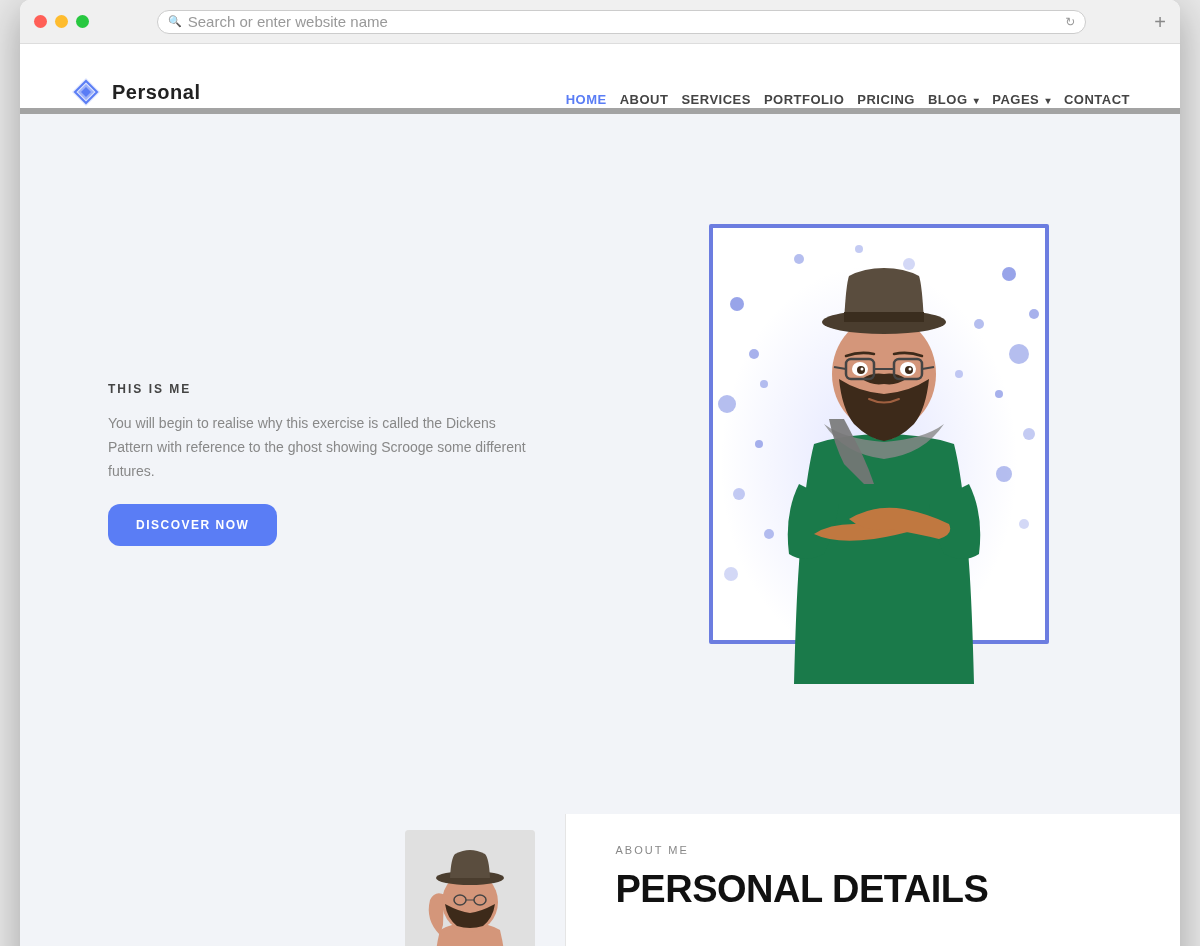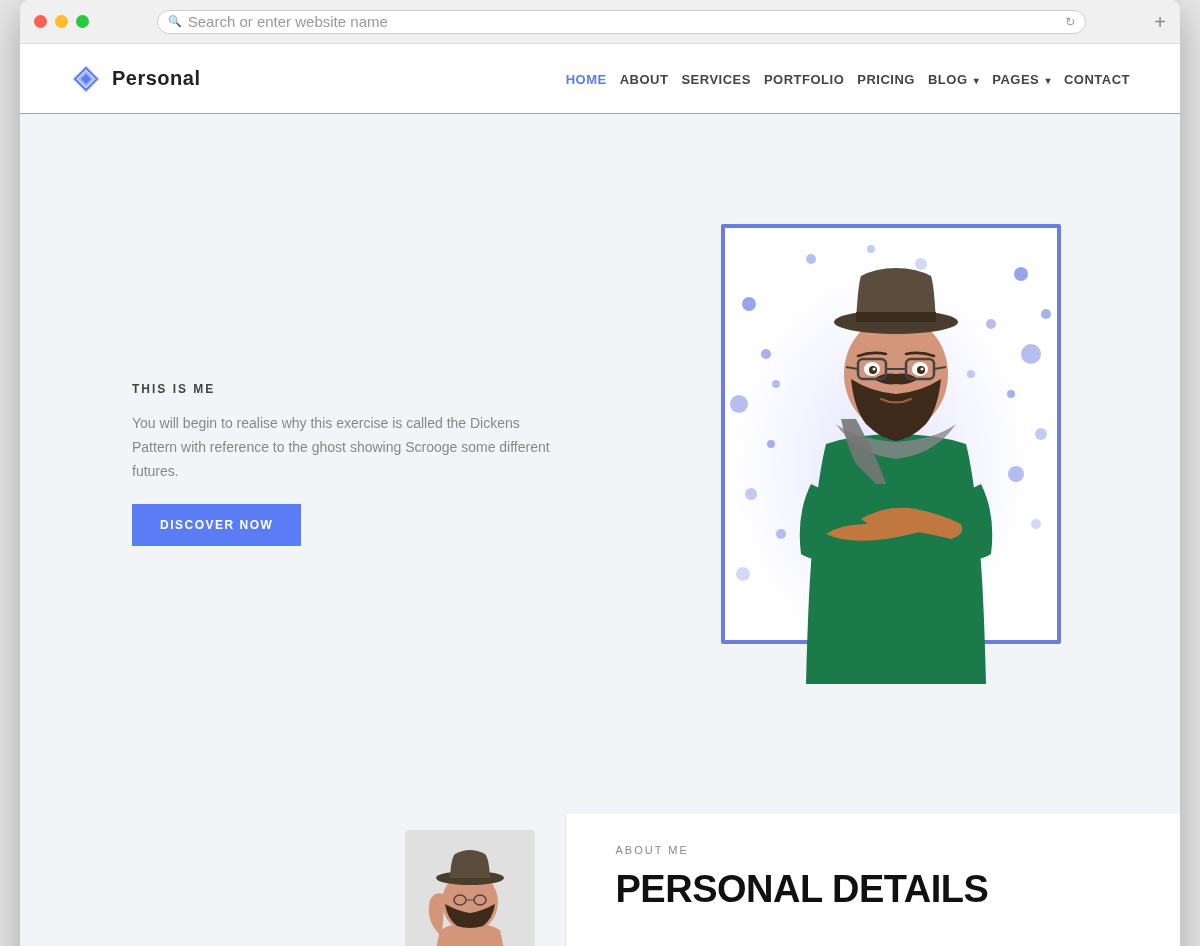--- a/index.html
+++ b/index.html
@@ -69,23 +69,23 @@
       height: 100%;
       background: #f2f4f8;
       overflow: hidden;
     }
 
     
     .navbar {
       background: #fff;
       height: 70px;
       display: flex;
-      align-items: center;
+      align-items: flex-end;
       padding: 0 50px;
-      border-bottom: 1px solid #a3a3a3;
+      border-bottom: 6px solid #a3a3a3;
       position: relative;
       z-index: 10;
     }
     .navbar-logo {
       display: flex;
       align-items: center;
       gap: 10px;
       text-decoration: none;
     }
     .logo-icon {
@@ -121,21 +121,21 @@
       font-size: 10px;
       margin-left: 2px;
     }
 
     
     .hero {
       background: #f2f4f8;
       min-height: 700px;
       display: flex;
       align-items: center;
-      padding: 60px 50px 60px 112px;
+      padding: 60px 50px 60px 88px;
       position: relative;
       overflow: hidden;
     }
     .hero-left {
       flex: 1;
       max-width: 500px;
       z-index: 2;
     }
     .hero-subtitle {
       font-size: 12px;
@@ -165,21 +165,21 @@
       display: inline-block;
       background: #5a7df5;
       color: #fff;
       padding: 14px 28px;
       font-size: 12px;
       font-weight: 700;
       letter-spacing: 1.5px;
       text-transform: uppercase;
       border: none;
       cursor: pointer;
-      border-radius: 0;
+      border-radius: 12px;
       text-decoration: none;
     }
 
     
     .hero-right {
       flex: 1;
       display: flex;
       justify-content: center;
       align-items: center;
       position: relative;

